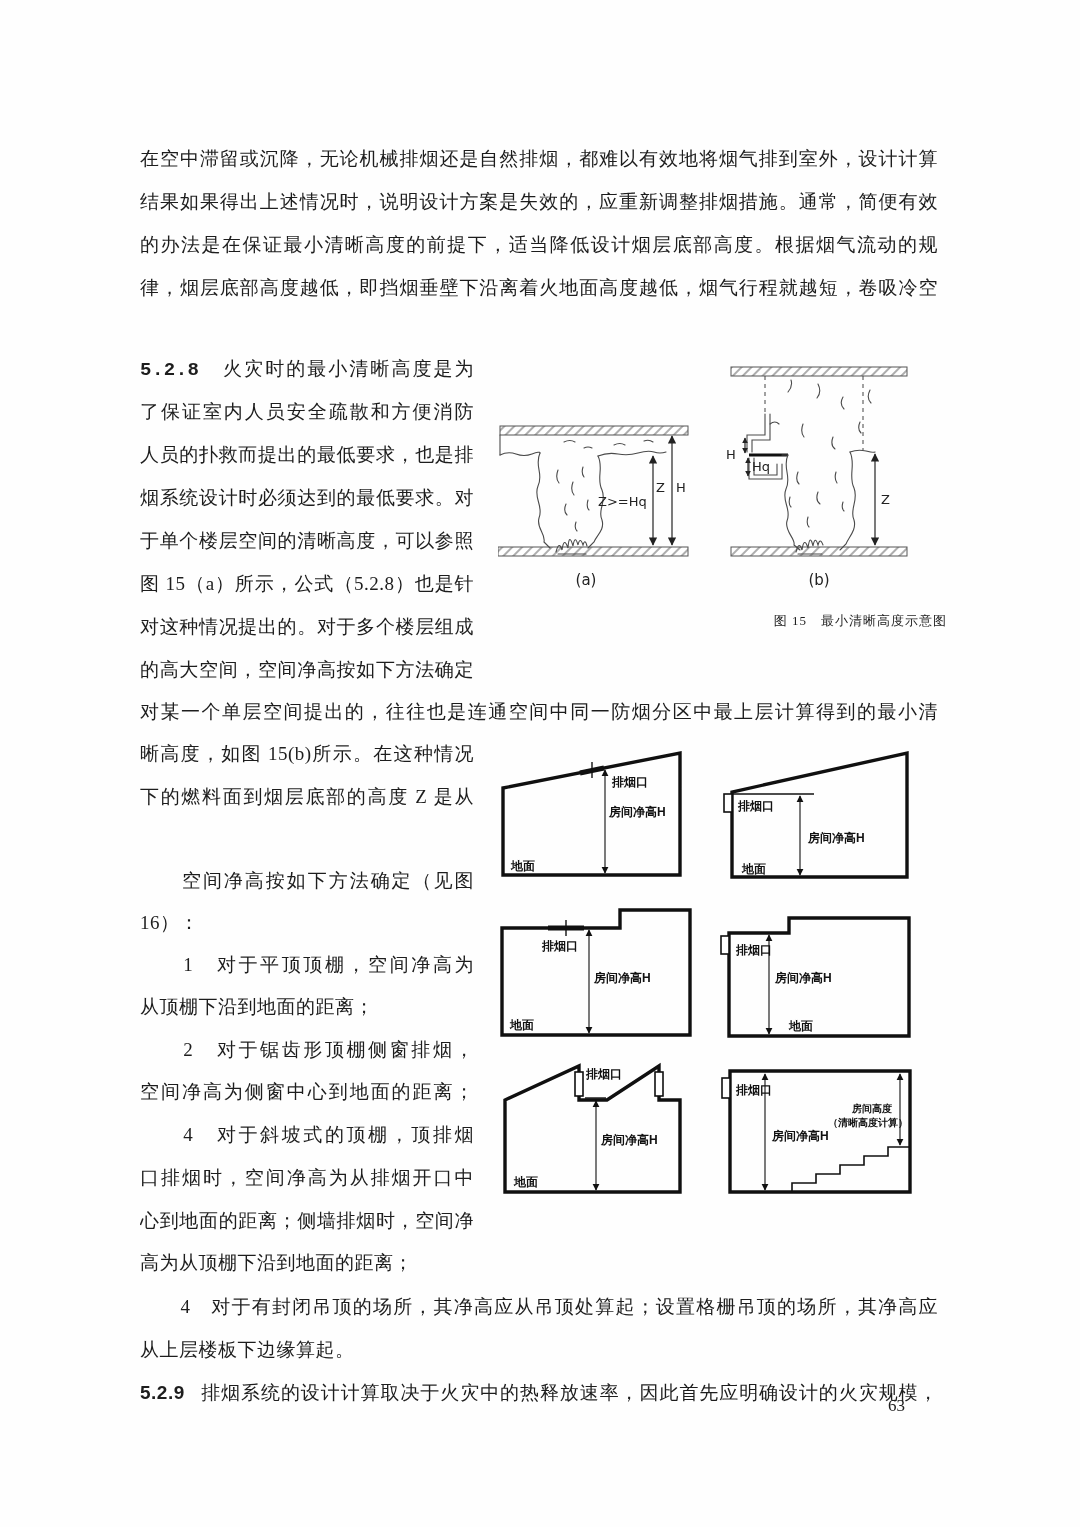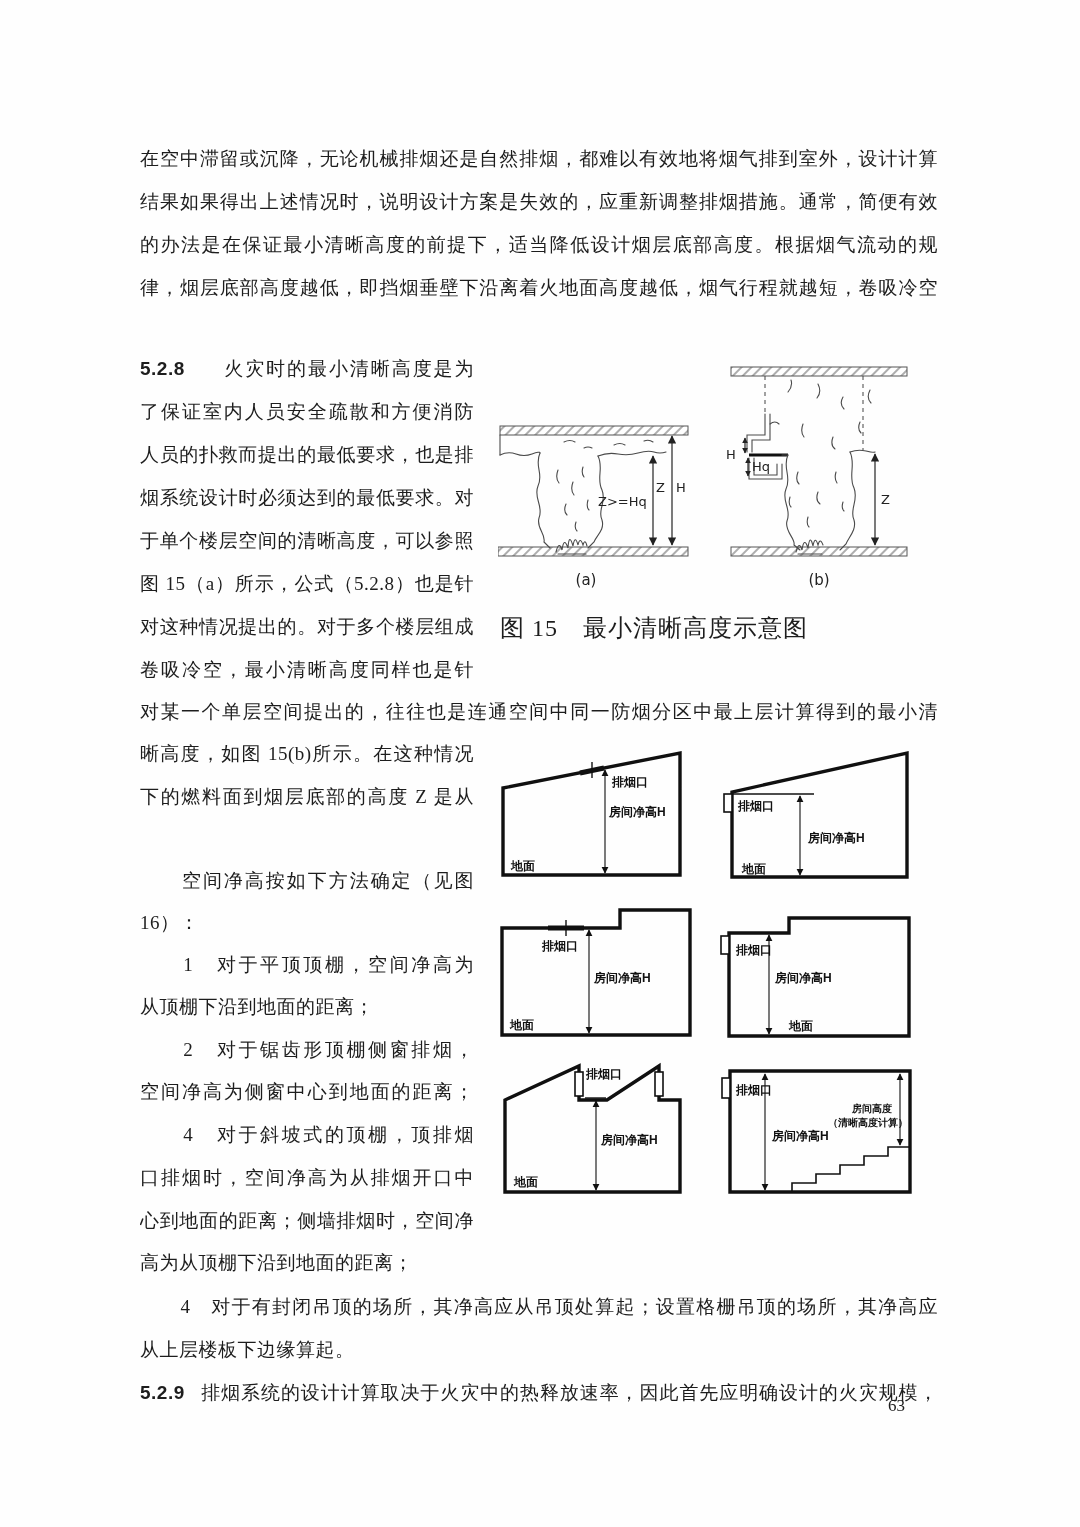--- a/index.html
+++ b/index.html
@@ -4,23 +4,23 @@
 <style>
   html,body{margin:0;padding:0;background:#ffffff;}
   .doc{position:relative;width:1080px;height:1527px;background:#fefefe;overflow:hidden;
        font-family:"Liberation Serif",serif;color:#1d1d1d;}
   .line{position:absolute;left:140px;font-size:19px;line-height:27px;height:30px;
         white-space:nowrap;letter-spacing:0.5px;}
   .full{width:798px;}
   .col{width:334px;}
   .jl{white-space:normal;overflow:hidden;text-align:justify;text-align-last:justify;}
   .lbl{font-family:"Liberation Sans",sans-serif;font-weight:700;font-size:19px;}
-  .gap-wide{margin-right:38px;}
+  .gap-wide{margin-right:22px;font-family:Liberation Mono, monospace;}
   .gap-narrow{margin-right:16px;}
-  .caption{position:absolute;font-size:24px;letter-spacing:1px;text-align:left;}
+  .caption{position:absolute;font-size:13px;letter-spacing:1px;text-align:right;}
   .pagenum{position:absolute;font-size:17px;}
   .fig{position:absolute;}
   
   .slab{fill:url(#hp);stroke:#555;stroke-width:1;}
   .thin{fill:none;stroke:#4a4a4a;stroke-width:1.1;stroke-linecap:round;}
   .dim{stroke:#222;stroke-width:1.2;}
   .dashed{fill:none;stroke:#444;stroke-width:1;stroke-dasharray:4 4;}
   .wall{fill:none;stroke:#101010;stroke-width:3.4;stroke-linejoin:miter;}
   .vent{fill:#ffffff;stroke:#101010;stroke-width:1.6;}
   .ventbar{stroke:#101010;stroke-width:5;}
@@ -43,21 +43,21 @@
 
   <div class="line col jl" style="top:355px">
     <span class="lbl gap-wide">5.2.8</span><span>火灾时的最小清晰高度是为</span>
   </div>
   <div class="line col jl" style="top:398px">了保证室内人员安全疏散和方便消防</div>
   <div class="line col jl" style="top:441px">人员的扑救而提出的最低要求，也是排</div>
   <div class="line col jl" style="top:484px">烟系统设计时必须达到的最低要求。对</div>
   <div class="line col jl" style="top:527px">于单个楼层空间的清晰高度，可以参照</div>
   <div class="line col jl" style="top:570px">图 15（a）所示，公式（5.2.8）也是针</div>
   <div class="line col jl" style="top:613px">对这种情况提出的。对于多个楼层组成</div>
-  <div class="line col jl" style="top:656px">卷吸冷空，最小清晰高度同样也是针</div>
+  <div class="line col jl" style="top:656px">的高大空间，空间净高按如下方法确定</div>
 
   <svg class="fig" style="left:498px;top:352px" width="447" height="240" viewBox="0 0 447 240">
     <defs>
       <pattern id="hp" patternUnits="userSpaceOnUse" width="7" height="7" patternTransform="rotate(45)">
         <rect width="7" height="7" fill="#ffffff"></rect>
         <line x1="1" y1="0" x2="1" y2="7" stroke="#777" stroke-width="1.2"></line>
       </pattern>
       <marker id="m" viewBox="0 0 10 10" refX="9" refY="5" markerWidth="7" markerHeight="7" orient="auto-start-reverse">
         <path d="M0,0 L10,5 L0,10 z" fill="#222"></path>
       </marker>

